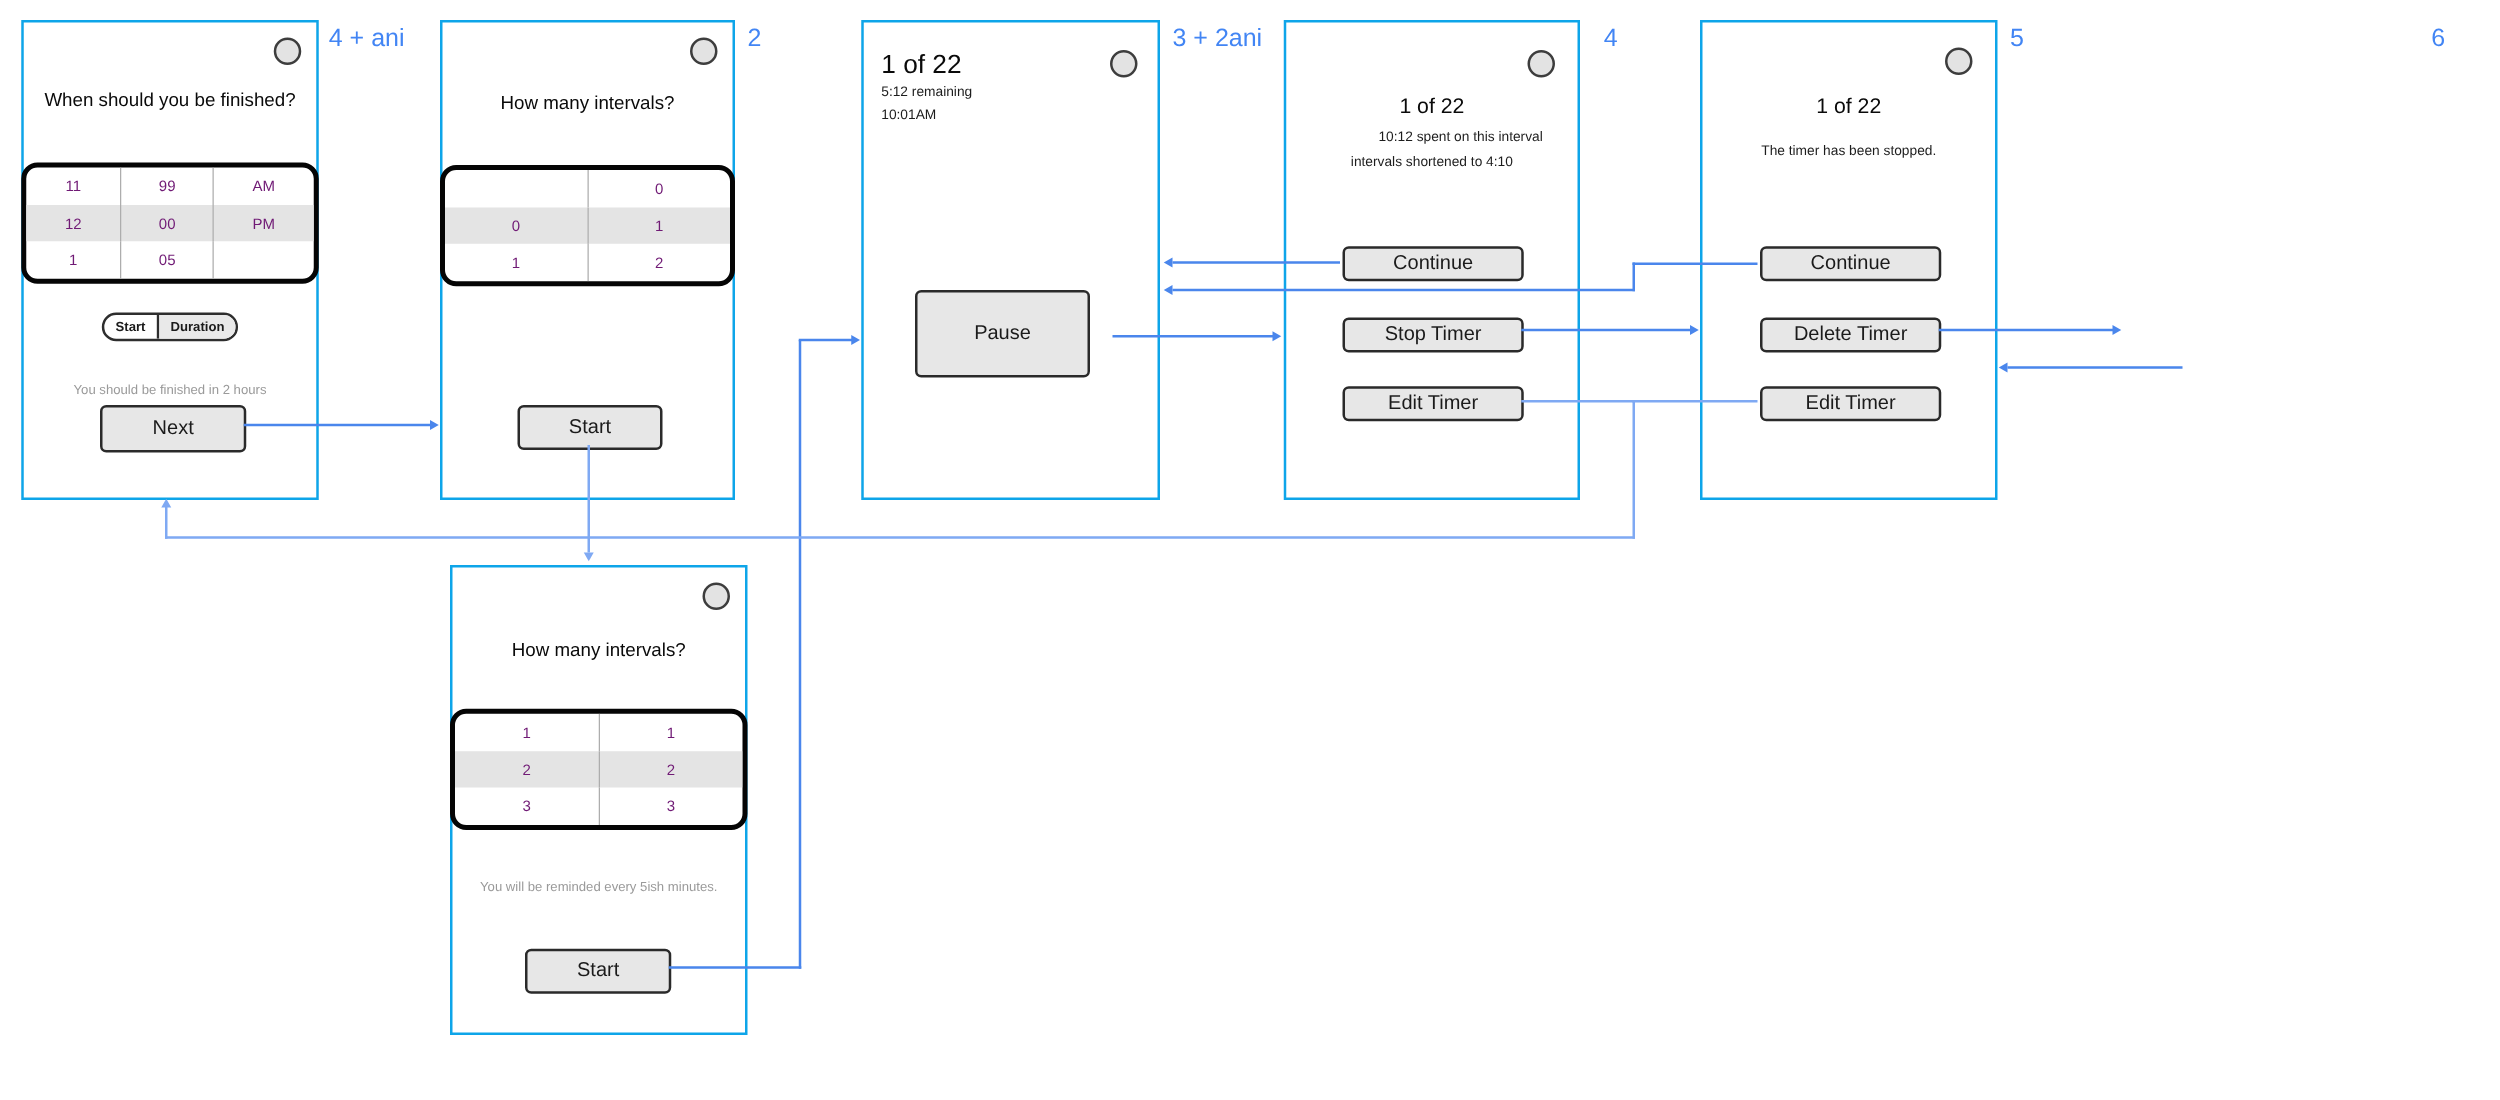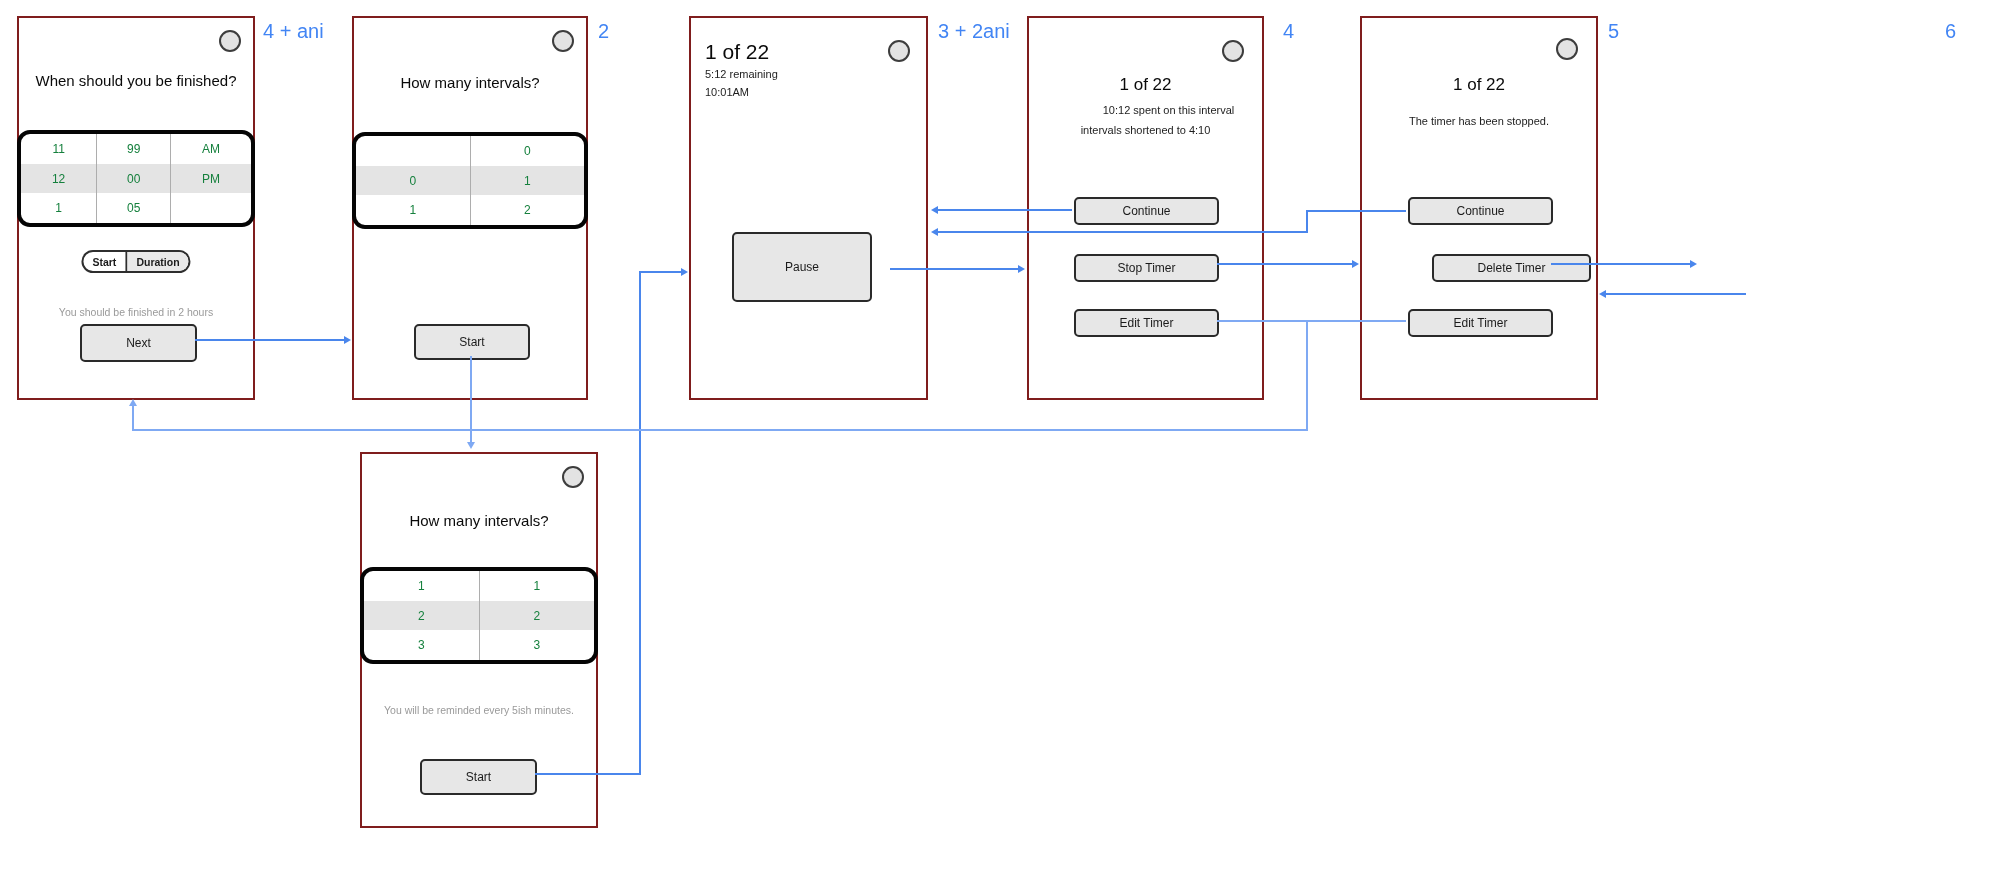--- a/index.html
+++ b/index.html
@@ -1,34 +1,34 @@
 <!DOCTYPE html>
 <html><head>
 <meta charset="utf-8">
 <style>
   html,body{margin:0;padding:0;background:#fff;}
   #canvas{position:relative;width:2000px;height:880px;background:#fff;overflow:hidden;
           font-family:"Liberation Sans",sans-serif;color:#111;}
-  .screen{position:absolute;background:#fff;border:2px solid #7f1d1d;box-sizing:border-box;}
+  .screen{position:absolute;background:#fff;border:2px solid #0ea5e9;box-sizing:border-box;}
   .circle{position:absolute;width:22px;height:22px;border:2px solid #3d3d3d;border-radius:50%;
           background:#e3e3e3;box-sizing:border-box;}
   .title{position:absolute;left:0;right:0;text-align:center;font-size:15px;color:#0a0a0a;}
   .big-title{position:absolute;font-size:21px;color:#0a0a0a;}
   .mid-title{position:absolute;left:0;right:0;text-align:center;font-size:17px;color:#0a0a0a;}
   .small{position:absolute;font-size:11px;color:#1d1d1d;}
   .small-c{position:absolute;left:0;right:0;text-align:center;font-size:11px;color:#1d1d1d;}
   .hint{position:absolute;left:0;right:0;text-align:center;font-size:10.5px;color:#9a9a9a;}
   .btn{position:absolute;background:#e7e7e7;border:2px solid #2a2a2a;border-radius:5px;
        box-sizing:border-box;display:flex;align-items:center;justify-content:center;
-       font-size:12px;color:#1b1b1b;cursor:pointer;}
+       font-size:16px;color:#1b1b1b;cursor:pointer;}
   .picker{position:absolute;left:-2px;right:-2px;border:4px solid #050505;border-radius:13px;
           box-sizing:border-box;background:#fff;overflow:hidden;display:flex;flex-direction:column;}
   .prow{flex:1;display:flex;align-items:stretch;}
   .prow.sel{background:#e4e4e4;}
-  .pcell{display:flex;align-items:center;justify-content:center;font-size:12px;color:#15803d;}
+  .pcell{display:flex;align-items:center;justify-content:center;font-size:12px;color:#701a75;}
   .pdiv{border-right:1px solid #adadad;}
   .seg{position:absolute;display:flex;border:2px solid #2e2e2e;border-radius:12px;overflow:hidden;
        box-sizing:border-box;background:#fff;}
   .seg-opt{display:flex;align-items:center;justify-content:center;font-size:10.5px;font-weight:bold;
            color:#1b1b1b;padding:0 9px;cursor:pointer;}
   .seg-opt.on{background:#e9e9e9;}
   .seg-sep{width:2px;background:#2e2e2e;}
   .flag{position:absolute;font-size:20px;color:#4285f4;white-space:nowrap;}
   .hl{position:absolute;height:2px;background:#4a86ec;}
   .vl{position:absolute;width:2px;background:#4a86ec;}
@@ -134,21 +134,21 @@
     <div class="btn" style="left:45px;top:236px;width:145px;height:28px;">Stop Timer</div>
     <div class="btn" style="left:45px;top:291px;width:145px;height:28px;">Edit Timer</div>
   </div>
   <div class="flag" style="left:1283px;top:20px;">4</div>
 
   <div class="screen" style="left:1360px;top:16px;width:238px;height:384px;">
     <div class="circle" style="right:18px;top:20px;"></div>
     <div class="mid-title" style="top:57px;">1 of 22</div>
     <div class="small-c" style="top:97px;">The timer has been stopped.</div>
     <div class="btn" style="left:46px;top:179px;width:145px;height:28px;">Continue</div>
-    <div class="btn" style="left:46px;top:236px;width:159px;height:28px;margin-left:24px;">Delete Timer</div>
+    <div class="btn" style="left:46px;top:236px;width:145px;height:28px;">Delete Timer</div>
     <div class="btn" style="left:46px;top:291px;width:145px;height:28px;">Edit Timer</div>
   </div>
   <div class="flag" style="left:1608px;top:20px;">5</div>
 
   <div class="flag" style="left:1945px;top:20px;">6</div>
 
   <div class="hl" style="left:195px;top:339px;width:150px;"></div>
   <div class="arr arr-r" style="left:344px;top:336px;"></div>
 
   <div class="vl light" style="left:470px;top:356px;height:86px;"></div>

